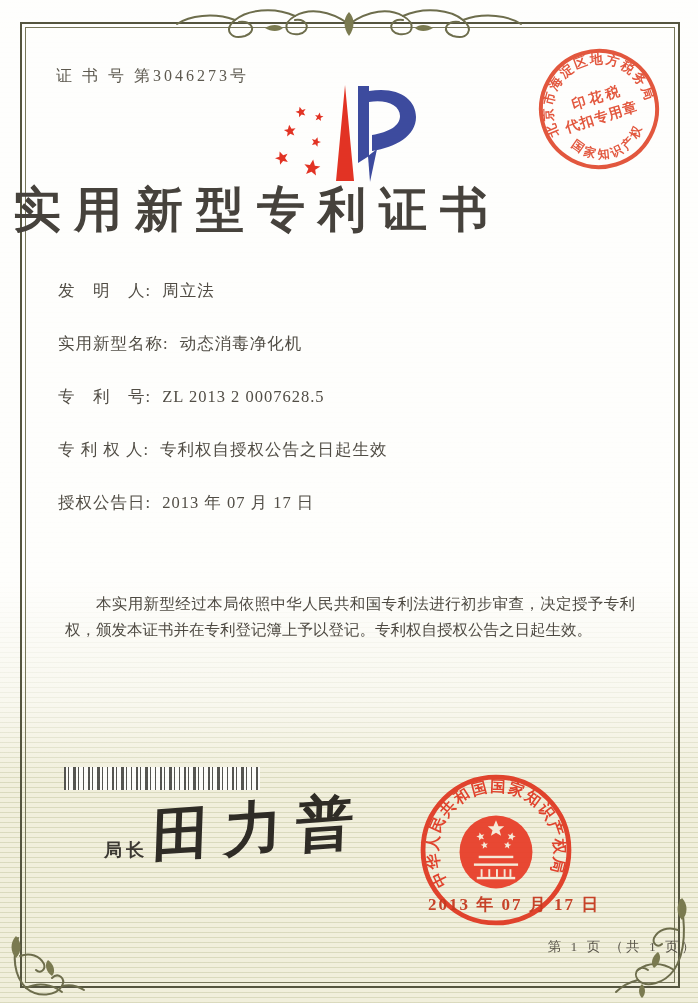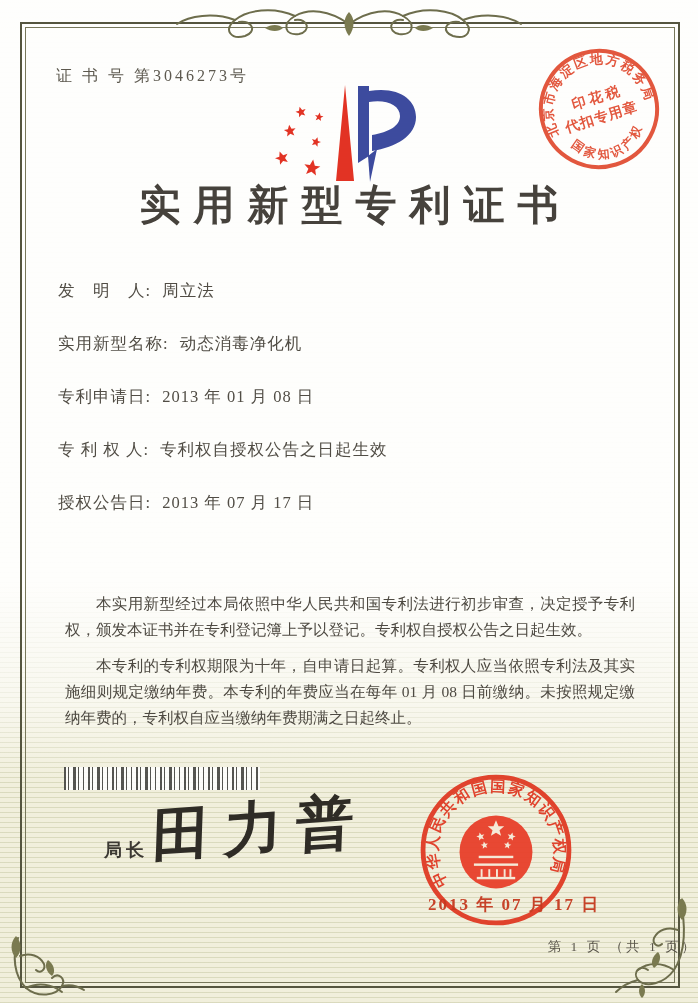--- a/index.html
+++ b/index.html
@@ -36,22 +36,22 @@
   .cert-no{
     position:absolute;left:56px;top:66px;font-size:16px;letter-spacing:3px;
     color:#5d594f;
   }
   .tax-stamp{
     position:absolute;left:526px;top:36px;width:146px;height:146px;
     transform:rotate(-17deg);opacity:.92;
   }
   .logo{position:absolute;left:272px;top:84px;width:152px;height:100px;}
   .title{
-    position:absolute;left:0;top:178px;width:100%;text-align:center;
-    font-size:41px;font-weight:bold;letter-spacing:13px;color:#46423c;
+    position:absolute;left:0;top:178px;width:100%;text-align:left;
+    font-size:48px;font-weight:bold;letter-spacing:13px;color:#46423c;
     text-indent:13px;
   }
   .fields{position:absolute;left:58px;top:280px;width:560px;}
   .field-row{height:53px;font-size:16.5px;color:#514d45;letter-spacing:1px;}
   .field-row .lbl{display:inline-block;}
   .field-row .val{display:inline-block;margin-left:6px;}
   .paras{
     position:absolute;left:55px;top:581px;width:590px;font-size:15.5px;
     line-height:26px;color:#4e4a42;text-align:justify;
   }
@@ -187,36 +187,35 @@
     <div class="fields">
       <div class="field-row">
         <span class="lbl">发　明　人:</span>
         <span class="val">周立法</span>
       </div>
       <div class="field-row">
         <span class="lbl">实用新型名称:</span>
         <span class="val">动态消毒净化机</span>
       </div>
       <div class="field-row">
-        <span class="lbl">专利申请日:</span>
-        <span class="val">2013 年 01 月 08 日</span>
+        <span class="lbl">专　利　号:</span>
+        <span class="val">ZL 2013 2 0007628.5</span>
       </div>
       <div class="field-row">
         <span class="lbl">专 利 权 人:</span>
         <span class="val">专利权自授权公告之日起生效</span>
       </div>
       <div class="field-row">
         <span class="lbl">授权公告日:</span>
         <span class="val">2013 年 07 月 17 日</span>
       </div>
     </div>
 
     <div class="paras">
       <p>本实用新型经过本局依照中华人民共和国专利法进行初步审查，决定授予专利权，颁发本证书并在专利登记簿上予以登记。专利权自授权公告之日起生效。</p>
-      <p>本专利的专利权期限为十年，自申请日起算。专利权人应当依照专利法及其实施细则规定缴纳年费。本专利的年费应当在每年 01 月 08 日前缴纳。未按照规定缴纳年费的，专利权自应当缴纳年费期满之日起终止。</p>
     </div>
 
     <div class="barcode"></div>
 
     <div class="director">局长</div>
     <div class="signature">田力普</div>
 
     <svg class="seal" viewBox="0 0 200 200">
       <defs>
         <path id="sealRing" d="M 50,135 A 61,61 0 1 1 150,135" fill="none"></path>

